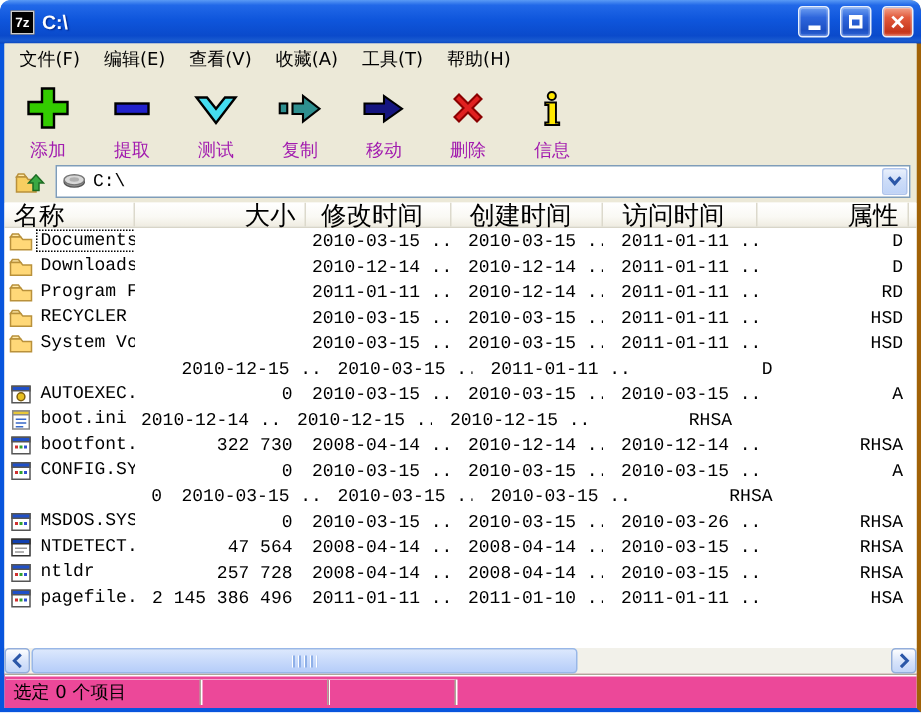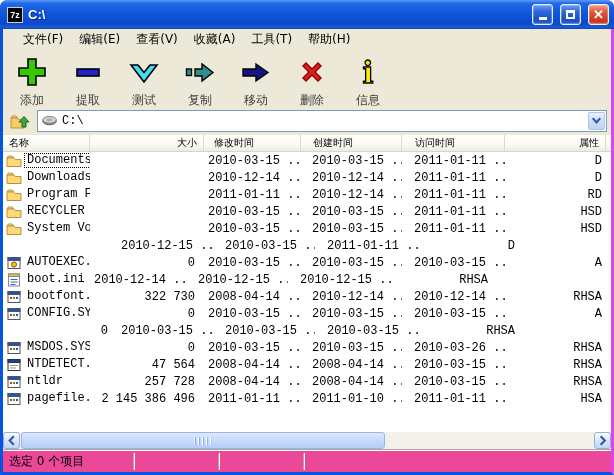--- a/index.html
+++ b/index.html
@@ -1,21 +1,21 @@
 <!DOCTYPE html>
 <html><head>
 <meta charset="utf-8">
 <style>
   * { box-sizing: border-box; margin: 0; padding: 0; }
   html,body { width:614px; height:475px; overflow:hidden; }
   body { font-family:"DejaVu Sans","Liberation Sans",sans-serif; font-size:12px; }
 
   .window{
     width:614px; height:475px;
-    border-left:3px solid #0855DD; border-right:3px solid #d946ef; border-bottom:3px solid #0855DD;
+    border-left:3px solid #0855DD; border-right:3px solid #a16207; border-bottom:3px solid #0855DD;
     border-radius:8px 8px 0 0;
     background:#ECE9D8;
     display:flex; flex-direction:column;
   }
 
   
   .titlebar{
     height:29px; flex:0 0 29px;
     margin:-0px -3px 0 -3px;
     border-radius:7px 7px 0 0;
@@ -34,47 +34,47 @@
     display:flex; align-items:center; justify-content:center; margin-left:2px;
     box-shadow:inset 0 0 0 1px rgba(255,255,255,.25);
   }
   .tb-blue{ background:linear-gradient(180deg,#6D9FF2 0%,#2E66DC 35%,#1C50C4 80%,#2E63D4 100%); }
   .tb-red{ background:linear-gradient(180deg,#F2A48C 0%,#E25A3C 35%,#C6361B 85%,#D9543A 100%); }
   .glyph-min{ width:8px; height:3px; background:#FFF; align-self:flex-end; margin:0 0 4px 0; }
   .glyph-max{ width:9px; height:9px; border:2px solid #FFF; border-top-width:3px; }
   .glyph-close{ color:#FFF; font:bold 13px "Liberation Sans",sans-serif; line-height:13px; }
 
   
-  .menubar{ height:21px; flex:0 0 21px; display:flex; align-items:center; padding-left:12px; background:#ECE9D8; }
+  .menubar{ height:21px; flex:0 0 21px; display:flex; align-items:center; padding-left:2px; background:#ECE9D8; }
   .menu-item{ padding:2px 8px; color:#000; }
 
   
   .toolbar{ height:56px; flex:0 0 56px; display:flex; align-items:flex-start; padding:3px 0 0 1px; background:#ECE9D8; }
   .tool-btn{ width:56px; display:flex; flex-direction:column; align-items:center; gap:1px; padding-top:2px; border:1px solid transparent; }
-  .tool-label{ font-size:12px; color:#404040; }
+  .tool-label{ font-size:12px; color:#a21caf; }
 
   
   .addressbar{ height:29px; flex:0 0 29px; display:flex; align-items:center; gap:5px; padding:0 4px 0 5px; background:#ECE9D8; }
   .up-btn{ width:24px; height:24px; display:flex; align-items:center; justify-content:center; border:1px solid transparent; }
   .combo{ flex:1; height:22px; border:1px solid #7F9DB9; background:#FFF; display:flex; align-items:center; padding-left:4px; gap:5px; position:relative; }
   .combo-value{ font:12px "Liberation Mono",monospace; color:#000; }
   .combo-drop{
     position:absolute; right:1px; top:1px; bottom:1px; width:17px;
     background:linear-gradient(180deg,#E9F0FC 0%,#CCDCF8 50%,#BFD3F7 100%);
     border:1px solid #AFC4EC; border-radius:2px;
     display:flex; align-items:center; justify-content:center;
   }
 
   
   .listview{ flex:1; display:flex; flex-direction:column; background:#FFF; overflow:hidden; }
   .listheader{
     height:17px; flex:0 0 17px; display:flex;
     background:linear-gradient(180deg,#FFFFFF 0%,#FAF9F4 60%,#EFECE1 100%);
     border-bottom:1px solid #D8D5C8;
-    font-size:10px; color:#000;
+    font-size:17px; color:#000;
   }
   .hcell{ border-right:1px solid #DCD9CC; display:flex; align-items:center; height:100%; padding:0 6px; }
   .hcell.r{ justify-content:flex-end; }
   .listbody{ flex:1; overflow:hidden; background:#FFF; }
   .lrow{ height:17px; display:flex; align-items:center; font:12px "Liberation Mono",monospace; color:#000; }
   .cell{ height:17px; display:flex; align-items:center; overflow:hidden; white-space:nowrap; }
   .c-name{ width:87px; padding-left:3px; gap:2px; }
   .c-size{ width:114px; justify-content:flex-end; padding-right:9px; }
   .c-mod { width:97px;  padding-left:4px; }
   .c-cre { width:101px; padding-left:11px; }

